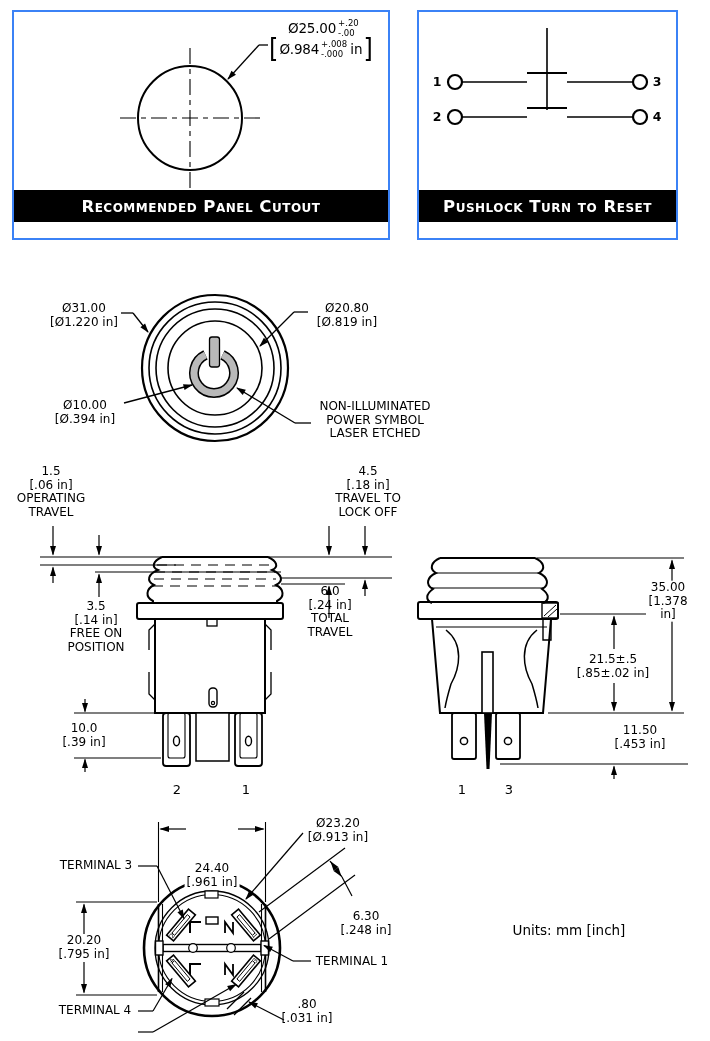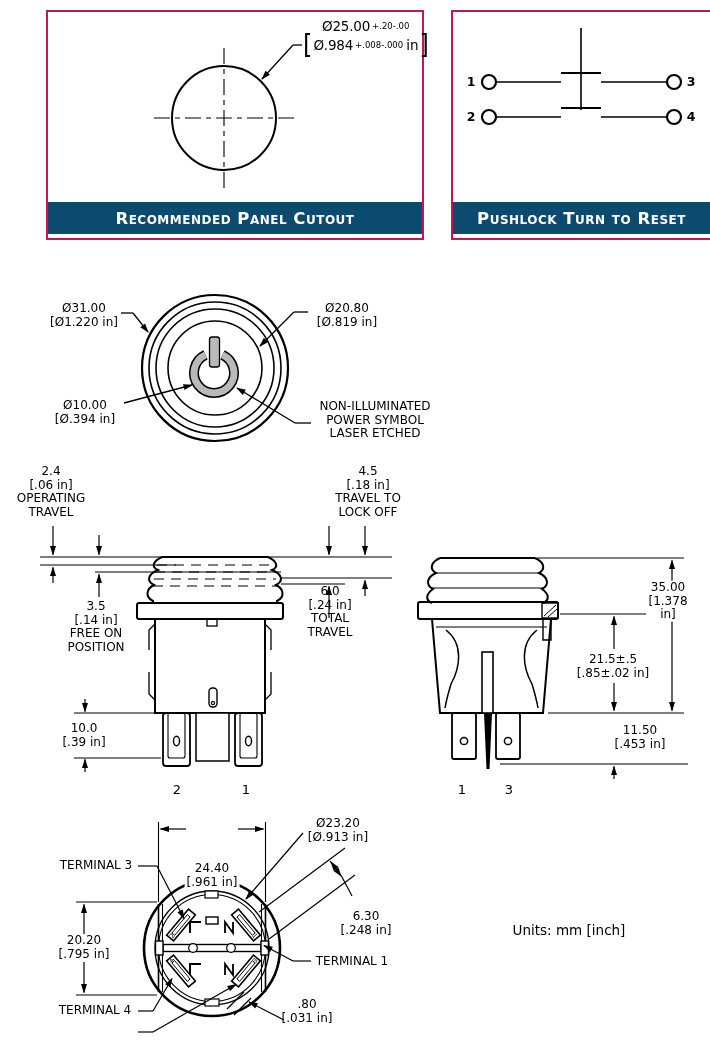--- a/index.html
+++ b/index.html
@@ -1,37 +1,37 @@
 <!DOCTYPE html>
 <html><head>
 <meta charset="utf-8">
 <style>
   html,body { margin:0; padding:0; background:#fff; }
   #stage {
     position:relative; width:710px; height:1041px; background:#fff;
     font-family:"DejaVu Sans","Liberation Sans",sans-serif; color:#000; overflow:hidden;
   }
-  .panel { position:absolute; border:2px solid #be185d; background:#fff; box-sizing:border-box;margin-left:34px; }
+  .panel { position:absolute; border:2px solid #3b82f6; background:#fff; box-sizing:border-box; }
   .titlebar {
-    position:absolute; left:0; right:0; bottom:4px; height:32px; background:#0c4a6e;
+    position:absolute; left:0; right:0; bottom:16px; height:32px; background:#000000;
     color:#fff; display:flex; align-items:center; justify-content:center;
     font-weight:bold; font-size:16.5px; font-variant:small-caps; letter-spacing:0.5px;
   }
   svg { position:absolute; left:0; top:0; display:block; }
   .lbl {
     position:absolute; transform:translate(-50%,-50%); text-align:center;
     font-size:12px; line-height:1.13; white-space:pre-line; color:#000;
   }
   .lbl.bg { background:#fff; padding:0 2px; }
   .lbl.pin { font-size:13px; }
   .lbl.schpin { font-size:12.5px; font-weight:bold; }
   .dimblock { position:absolute; color:#000; }
   .dim-row { display:flex; align-items:center; font-size:13.5px; white-space:nowrap; }
   .dim-main { letter-spacing:-0.2px; }
-  .tolstack { display:inline-flex; font-size:8.5px; line-height:1.2;
+  .tolstack { display:inline-flex; flex-direction:column; font-size:8.5px; line-height:1.2;
               margin-left:2px; text-align:left; }
   .bracket { font-size:24px; font-weight:400; line-height:0.9; margin:0 1px; transform:scaleY(1.12); }
   .dim-unit { margin-left:3px; }
 </style>
 </head>
 <body>
 
 <div id="stage">
 
   <div class="panel" style="left:12px; top:10px; width:378px; height:230px;">
@@ -277,21 +277,21 @@
   <div class="lbl" style="left:84px; top:316px;">Ø31.00
 [Ø1.220 in]</div>
   <div class="lbl" style="left:347px; top:316px;">Ø20.80
 [Ø.819 in]</div>
   <div class="lbl" style="left:85px; top:413px;">Ø10.00
 [Ø.394 in]</div>
   <div class="lbl" style="left:375px; top:420px;">NON-ILLUMINATED
 POWER SYMBOL
 LASER ETCHED</div>
 
-  <div class="lbl" style="left:51px; top:492px;">2.4
+  <div class="lbl" style="left:51px; top:492px;">1.5
 [.06 in]
 OPERATING
 TRAVEL</div>
   <div class="lbl" style="left:368px; top:492px;">4.5
 [.18 in]
 TRAVEL TO
 LOCK OFF</div>
   <div class="lbl" style="left:96px; top:627px;">3.5
 [.14 in]
 FREE ON

